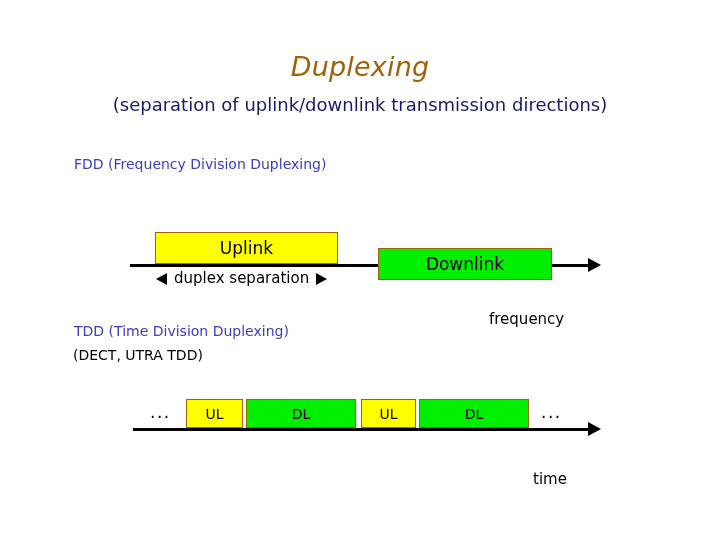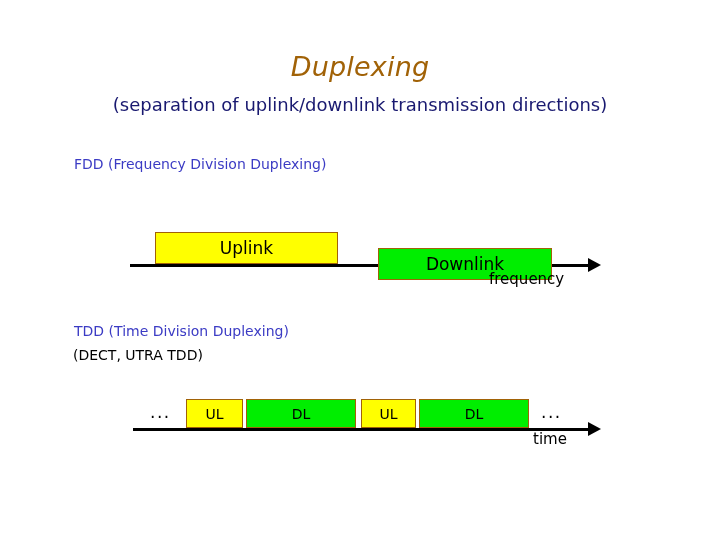--- a/index.html
+++ b/index.html
@@ -78,20 +78,21 @@
   .block.green  { background: #00ee00; }
 
   .blk-label-lg { font-size: 17px; }
   .blk-label-sm { font-size: 14px; }
 
   .axis-caption {
     font-size: 15px;
     color: #000000;
     white-space: nowrap;
     line-height: 1;
+    margin-top: 40px;
   }
   .dots {
     font-size: 17px;
     color: #000000;
     letter-spacing: 1.5px;
     line-height: 1;
     white-space: nowrap;
   }
 
   
@@ -130,20 +131,25 @@
   <div class="abs axis-line" style="left:130px; top:264px; width:459px;"></div>
   <div class="abs axis-arrow" style="left:588px; top:258px;"></div>
 
   <div class="abs block yellow blk-label-lg" style="left:155px; top:232px; width:183px; height:32px;">
     <span>Uplink</span>
   </div>
   <div class="abs block green blk-label-lg" style="left:378px; top:248px; width:174px; height:32px;">
     <span>Downlink</span>
   </div>
 
+  <div class="abs sep-row" style="left:156px; top:271px;">
+    <span class="arrow-left"></span>
+    <span class="sep-text">duplex separation</span>
+    <span class="arrow-right"></span>
+  </div>
 
   <div class="abs axis-caption" style="left:489px; top:272px;">frequency</div>
 
   <div class="abs section-head" style="left:74px; top:324px;">TDD (Time Division Duplexing)</div>
   <div class="abs section-sub" style="left:73px; top:348px;">(DECT, UTRA TDD)</div>
 
   <div class="abs axis-line" style="left:133px; top:428px; width:456px;"></div>
   <div class="abs axis-arrow" style="left:588px; top:422px;"></div>
 
   <div class="abs dots" style="left:150px; top:404px;">...</div>

